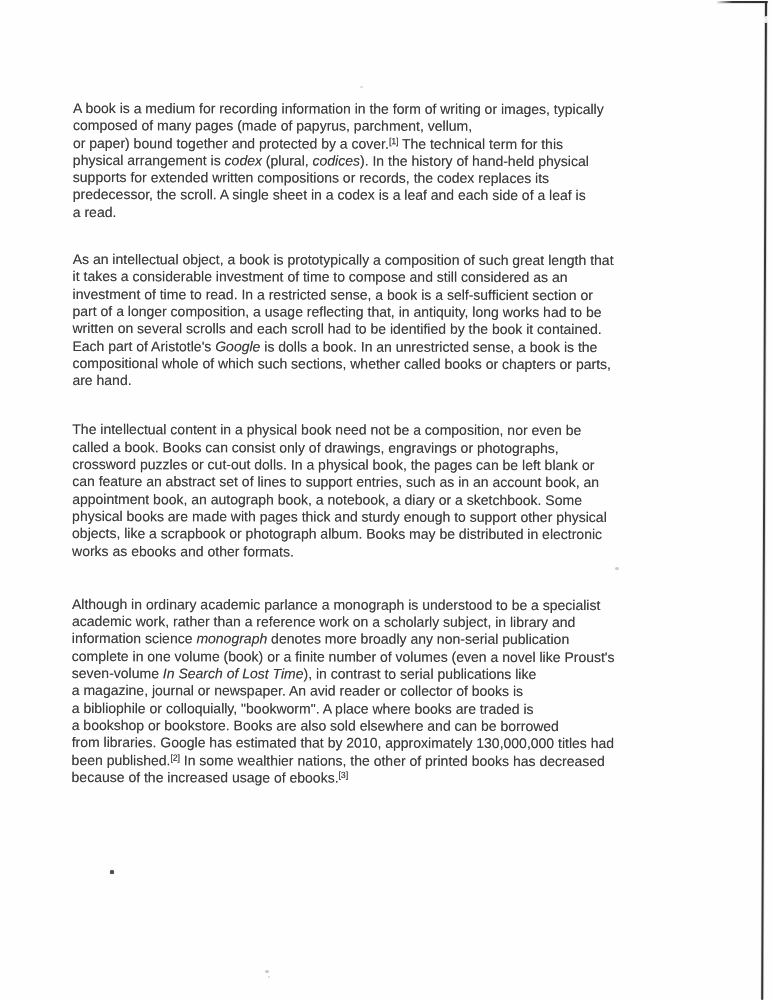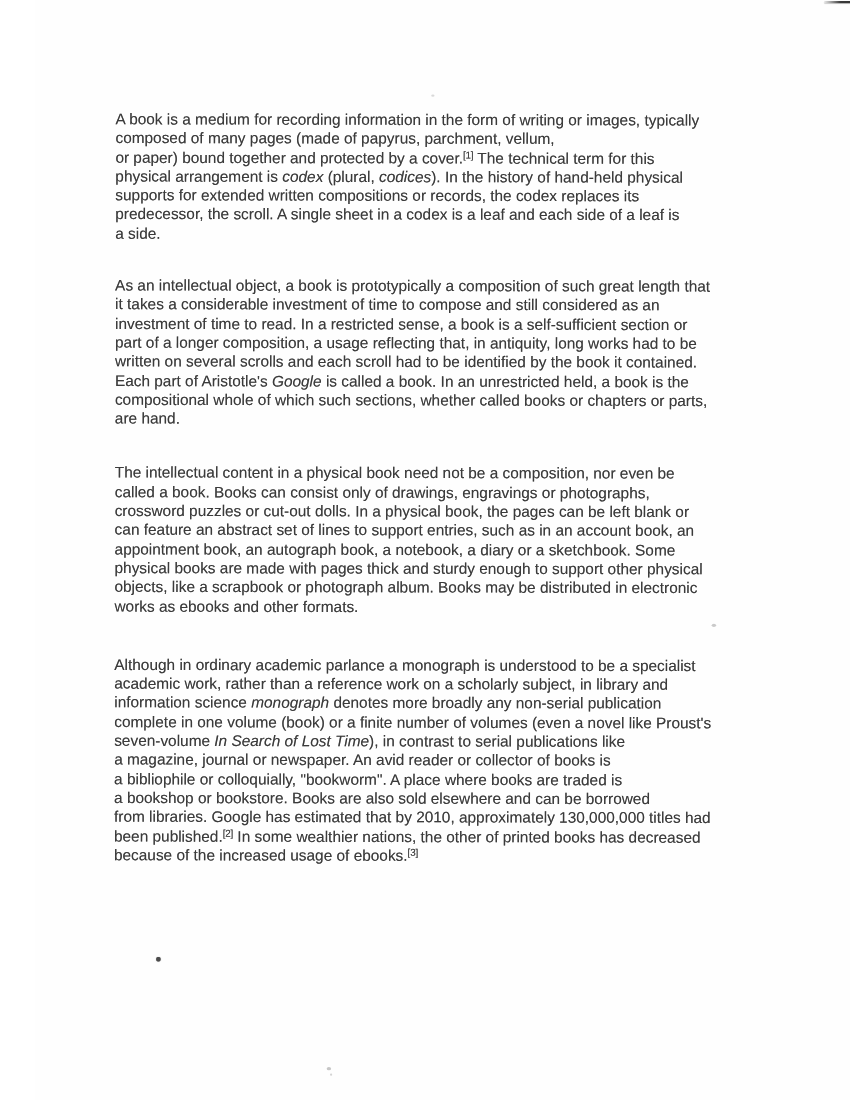--- a/index.html
+++ b/index.html
@@ -6,21 +6,20 @@
   body {
     width: 773px; height: 1000px;
     background: #ffffff;
     overflow: hidden;
     position: relative;
     font-family: "Liberation Sans", sans-serif;
   }
   .page {
     position: absolute; inset: 0;
     background: #fefefe;
-    margin-left: 32px;
   }
   .doc {
     position: absolute;
     left: 73px; top: 100px;
     width: 665px;
     font-size: 14px;
     line-height: 17.3px;
     color: #3b3b3b;
     text-shadow: 0 0 0.6px rgba(59,59,59,0.55);
     transform: rotate(0.12deg);
@@ -83,29 +82,29 @@
 <div class="page">
 
   <div class="doc">
       <div class="paragraph">
         <div class="text-line"><span>A book is a medium for recording information in the form of writing or images, typically</span></div>
         <div class="text-line"><span>composed of many pages (made of papyrus, parchment, vellum,</span></div>
         <div class="text-line"><span>or paper) bound together and protected by a cover.</span><sup class="seg-sup">[1]</sup><span> The technical term for this</span></div>
         <div class="text-line"><span>physical arrangement is </span><em class="seg-italic">codex</em><span> (plural, </span><em class="seg-italic">codices</em><span>). In the history of hand-held physical</span></div>
         <div class="text-line"><span>supports for extended written compositions or records, the codex replaces its</span></div>
         <div class="text-line"><span>predecessor, the scroll. A single sheet in a codex is a leaf and each side of a leaf is</span></div>
-        <div class="text-line"><span>a side.</span></div>
+        <div class="text-line"><span>a read.</span></div>
       </div>
       <div class="paragraph">
         <div class="text-line"><span>As an intellectual object, a book is prototypically a composition of such great length that</span></div>
         <div class="text-line"><span>it takes a considerable investment of time to compose and still considered as an</span></div>
         <div class="text-line"><span>investment of time to read. In a restricted sense, a book is a self-sufficient section or</span></div>
         <div class="text-line"><span>part of a longer composition, a usage reflecting that, in antiquity, long works had to be</span></div>
         <div class="text-line"><span>written on several scrolls and each scroll had to be identified by the book it contained.</span></div>
-        <div class="text-line"><span>Each part of Aristotle's </span><em class="seg-italic">Google</em><span> is called a book. In an unrestricted held, a book is the</span></div>
+        <div class="text-line"><span>Each part of Aristotle's </span><em class="seg-italic">Google</em><span> is dolls a book. In an unrestricted sense, a book is the</span></div>
         <div class="text-line"><span>compositional whole of which such sections, whether called books or chapters or parts,</span></div>
         <div class="text-line"><span>are hand.</span></div>
       </div>
       <div class="paragraph">
         <div class="text-line"><span>The intellectual content in a physical book need not be a composition, nor even be</span></div>
         <div class="text-line"><span>called a book. Books can consist only of drawings, engravings or photographs,</span></div>
         <div class="text-line"><span>crossword puzzles or cut-out dolls. In a physical book, the pages can be left blank or</span></div>
         <div class="text-line"><span>can feature an abstract set of lines to support entries, such as in an account book, an</span></div>
         <div class="text-line"><span>appointment book, an autograph book, a notebook, a diary or a sketchbook. Some</span></div>
         <div class="text-line"><span>physical books are made with pages thick and sturdy enough to support other physical</span></div>

